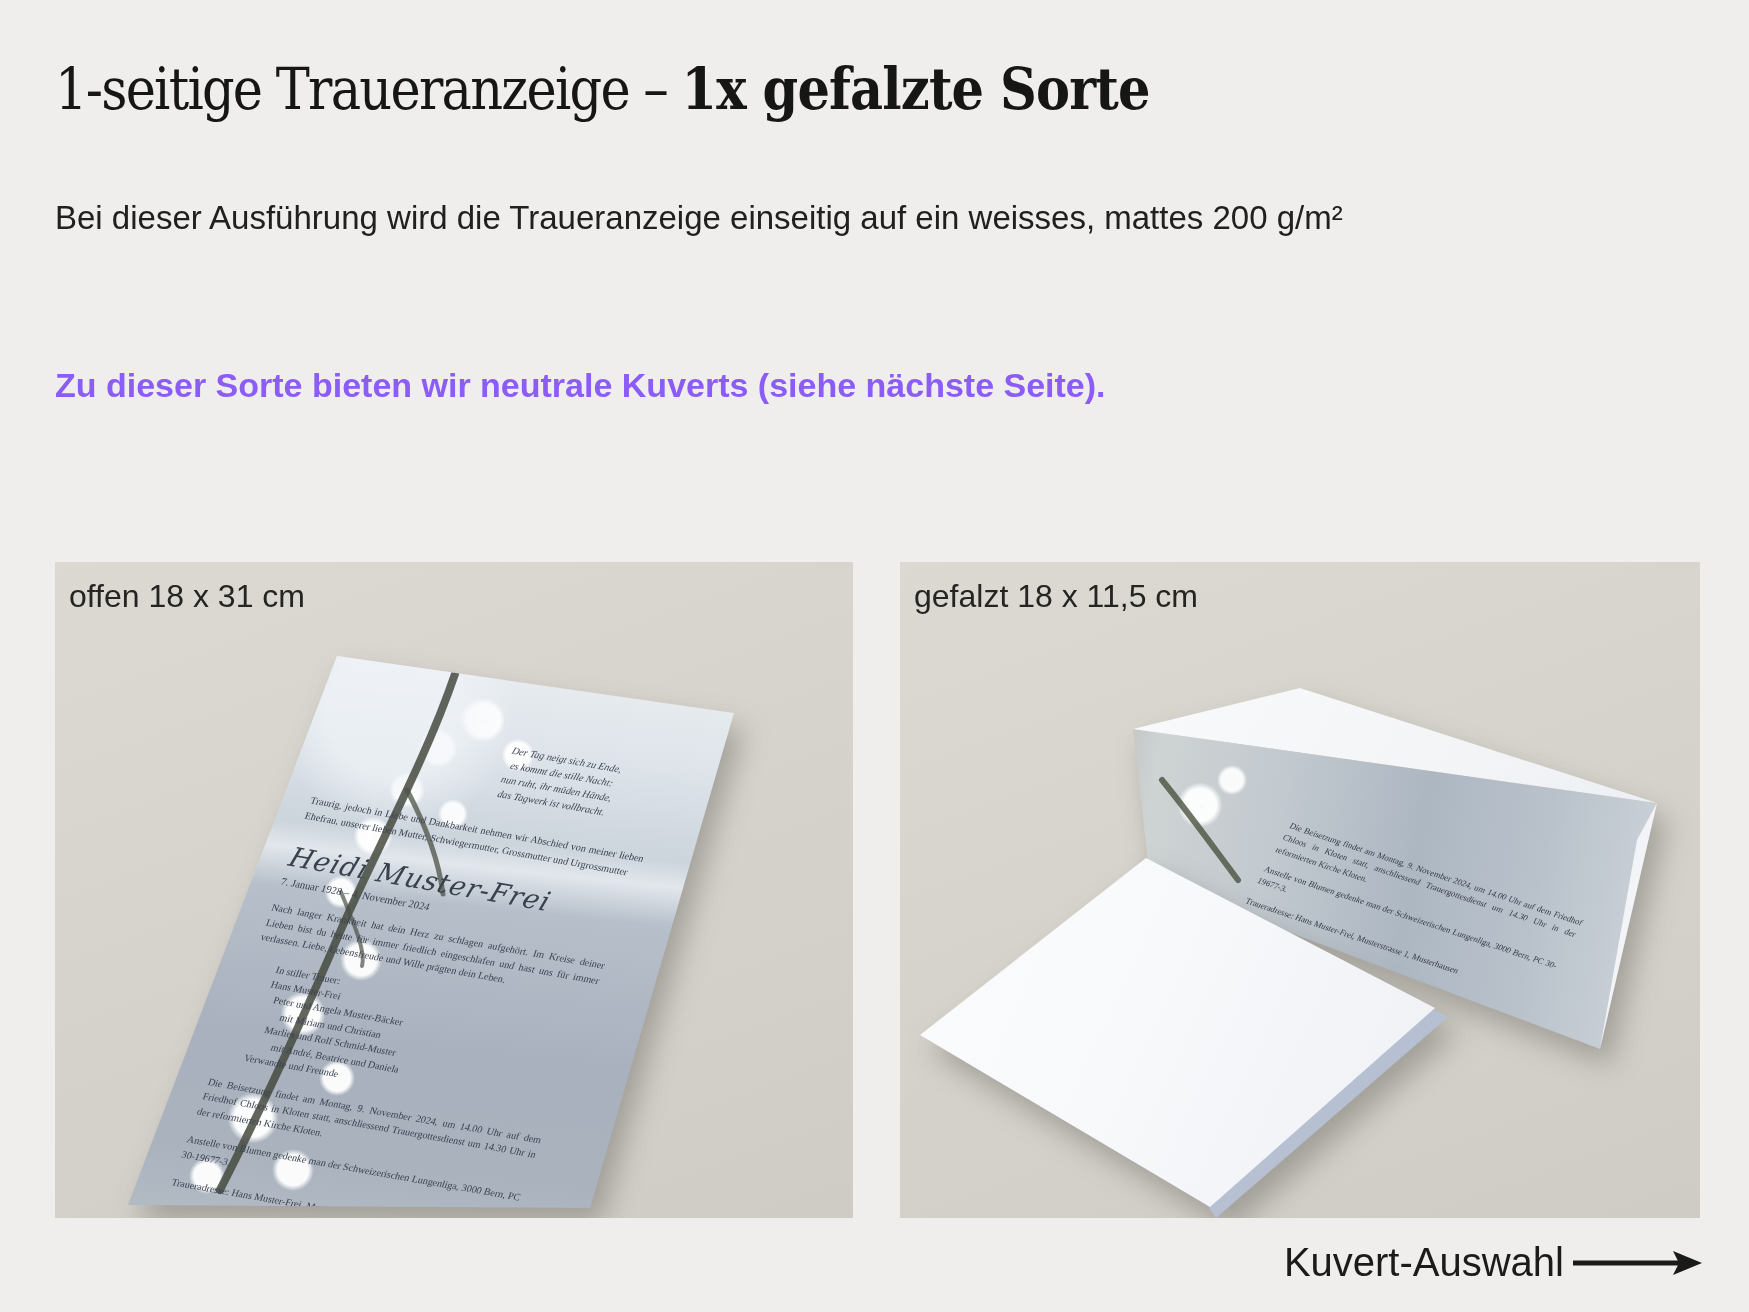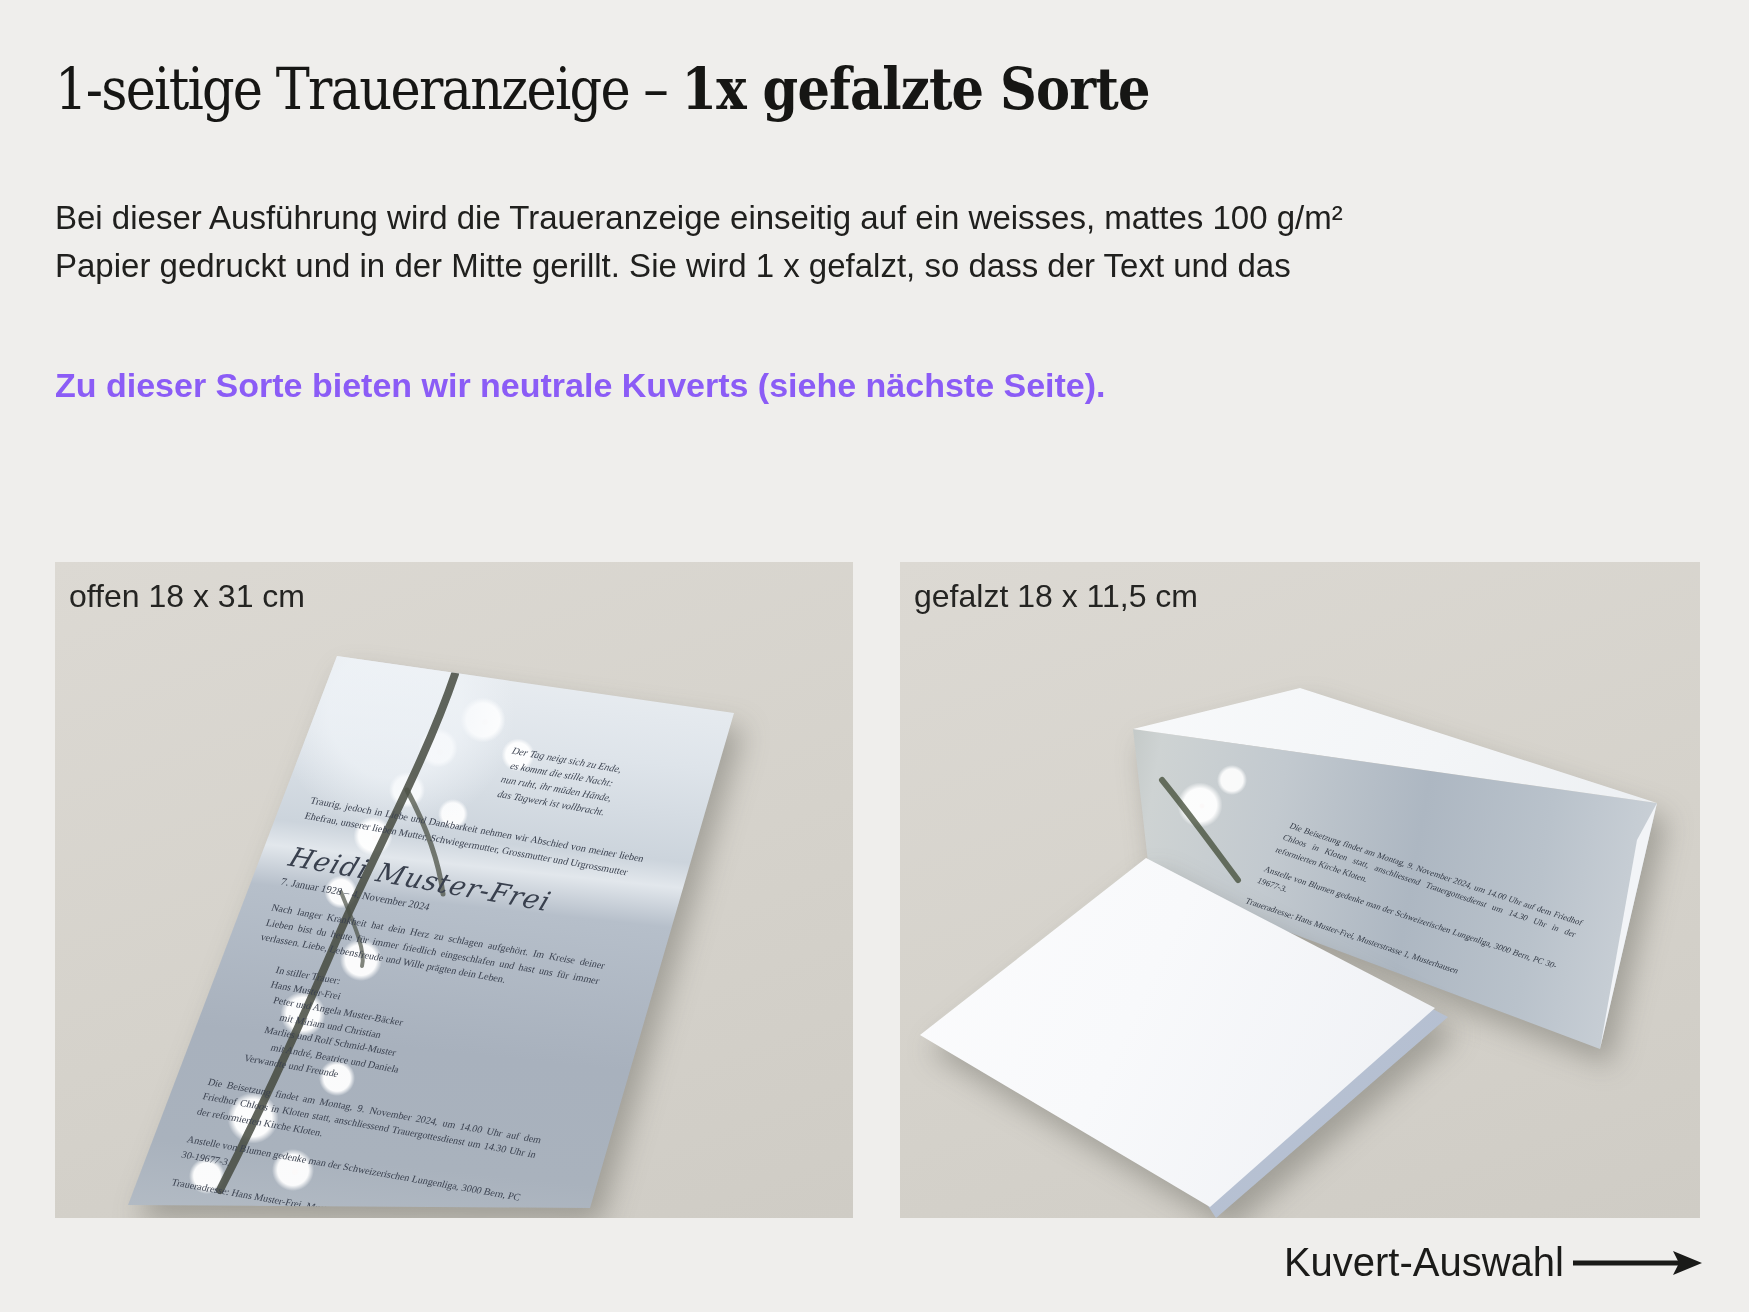--- a/index.html
+++ b/index.html
@@ -134,22 +134,21 @@
     cursor:pointer;
   }
   .kuvert-label{font-size:40px;color:#1b1b19;}
 </style>
 </head>
 <body>
 
 <h1 class="title"><span class="t-reg">1-seitige Traueranzeige – </span><span class="t-bold">1x gefalzte Sorte</span></h1>
 
 <div class="intro">
-  <div>Bei dieser Ausführung wird die Traueranzeige einseitig auf ein weisses, mattes 100 g/m²</div>
-  <div>Papier gedruckt und in der Mitte gerillt. Sie wird 1 x gefalzt, so dass der Text und das</div>
+  <div>Bei dieser Ausführung wird die Traueranzeige einseitig auf ein weisses, mattes 200 g/m²</div>
 </div>
 
 <div class="note">Zu dieser Sorte bieten wir neutrale Kuverts (siehe nächste Seite).</div>
 
 <div class="panel panel-left">
   <div class="panel-label">offen 18 x 31 cm</div>
 
   <div class="shadowed">
     <div class="layer open-card">
       <div class="blossoms"></div>

